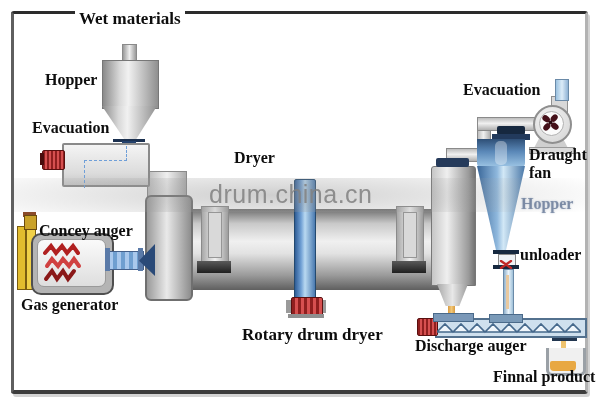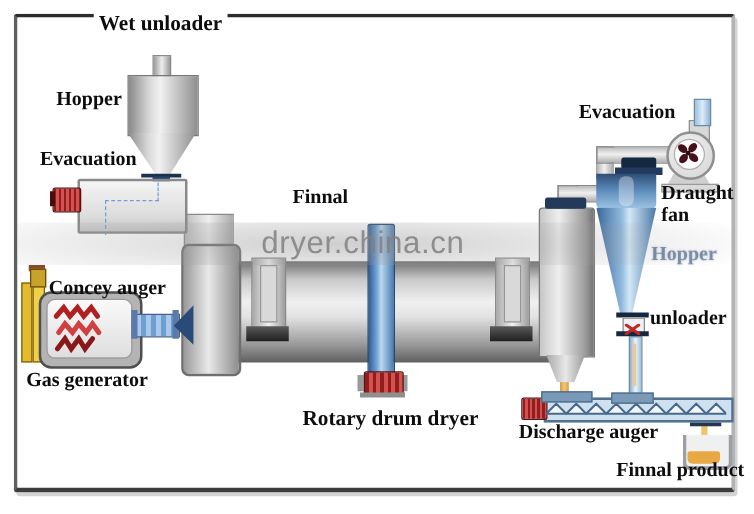--- a/index.html
+++ b/index.html
@@ -253,26 +253,26 @@
     <svg width="144" height="12" viewBox="0 0 144 12">
       <path d="M0 10 L8 2 L16 10 L24 2 L32 10 L40 2 L48 10 L56 2 L64 10 L72 2 L80 10 L88 2 L96 10 L104 2 L112 10 L120 2 L128 10 L136 2 L144 10 Z" fill="#f0f6fb" stroke="#46698c" stroke-width="1.6"></path>
     </svg>
   </div>
   <div class="abs aug-outlet"></div>
   <div class="abs aug-stream"></div>
   <div class="abs cup"></div>
   <div class="abs cup-fill"></div>
 
   <div class="abs wm-band"></div>
-  <div class="abs wm-text">dryer.china.cn</div>
-
-  <div class="lbl lbl-wet">Wet unloader</div>
+  <div class="abs wm-text">drum.china.cn</div>
+
+  <div class="lbl lbl-wet">Wet materials</div>
   <div class="lbl lbl-hopper">Hopper</div>
   <div class="lbl lbl-dehydrator">Evacuation</div>
-  <div class="lbl lbl-dryer">Finnal</div>
+  <div class="lbl lbl-dryer">Dryer</div>
   <div class="lbl lbl-evac">Evacuation</div>
   <div class="lbl lbl-draught">Draught fan</div>
   <div class="lbl lbl-cyclone">Hopper</div>
   <div class="lbl lbl-unloader">unloader</div>
   <div class="lbl lbl-concey">Concey auger</div>
   <div class="lbl lbl-gas">Gas generator</div>
   <div class="lbl lbl-rotary">Rotary drum dryer</div>
   <div class="lbl lbl-discharge">Discharge auger</div>
   <div class="lbl lbl-finnal">Finnal product</div>
 

